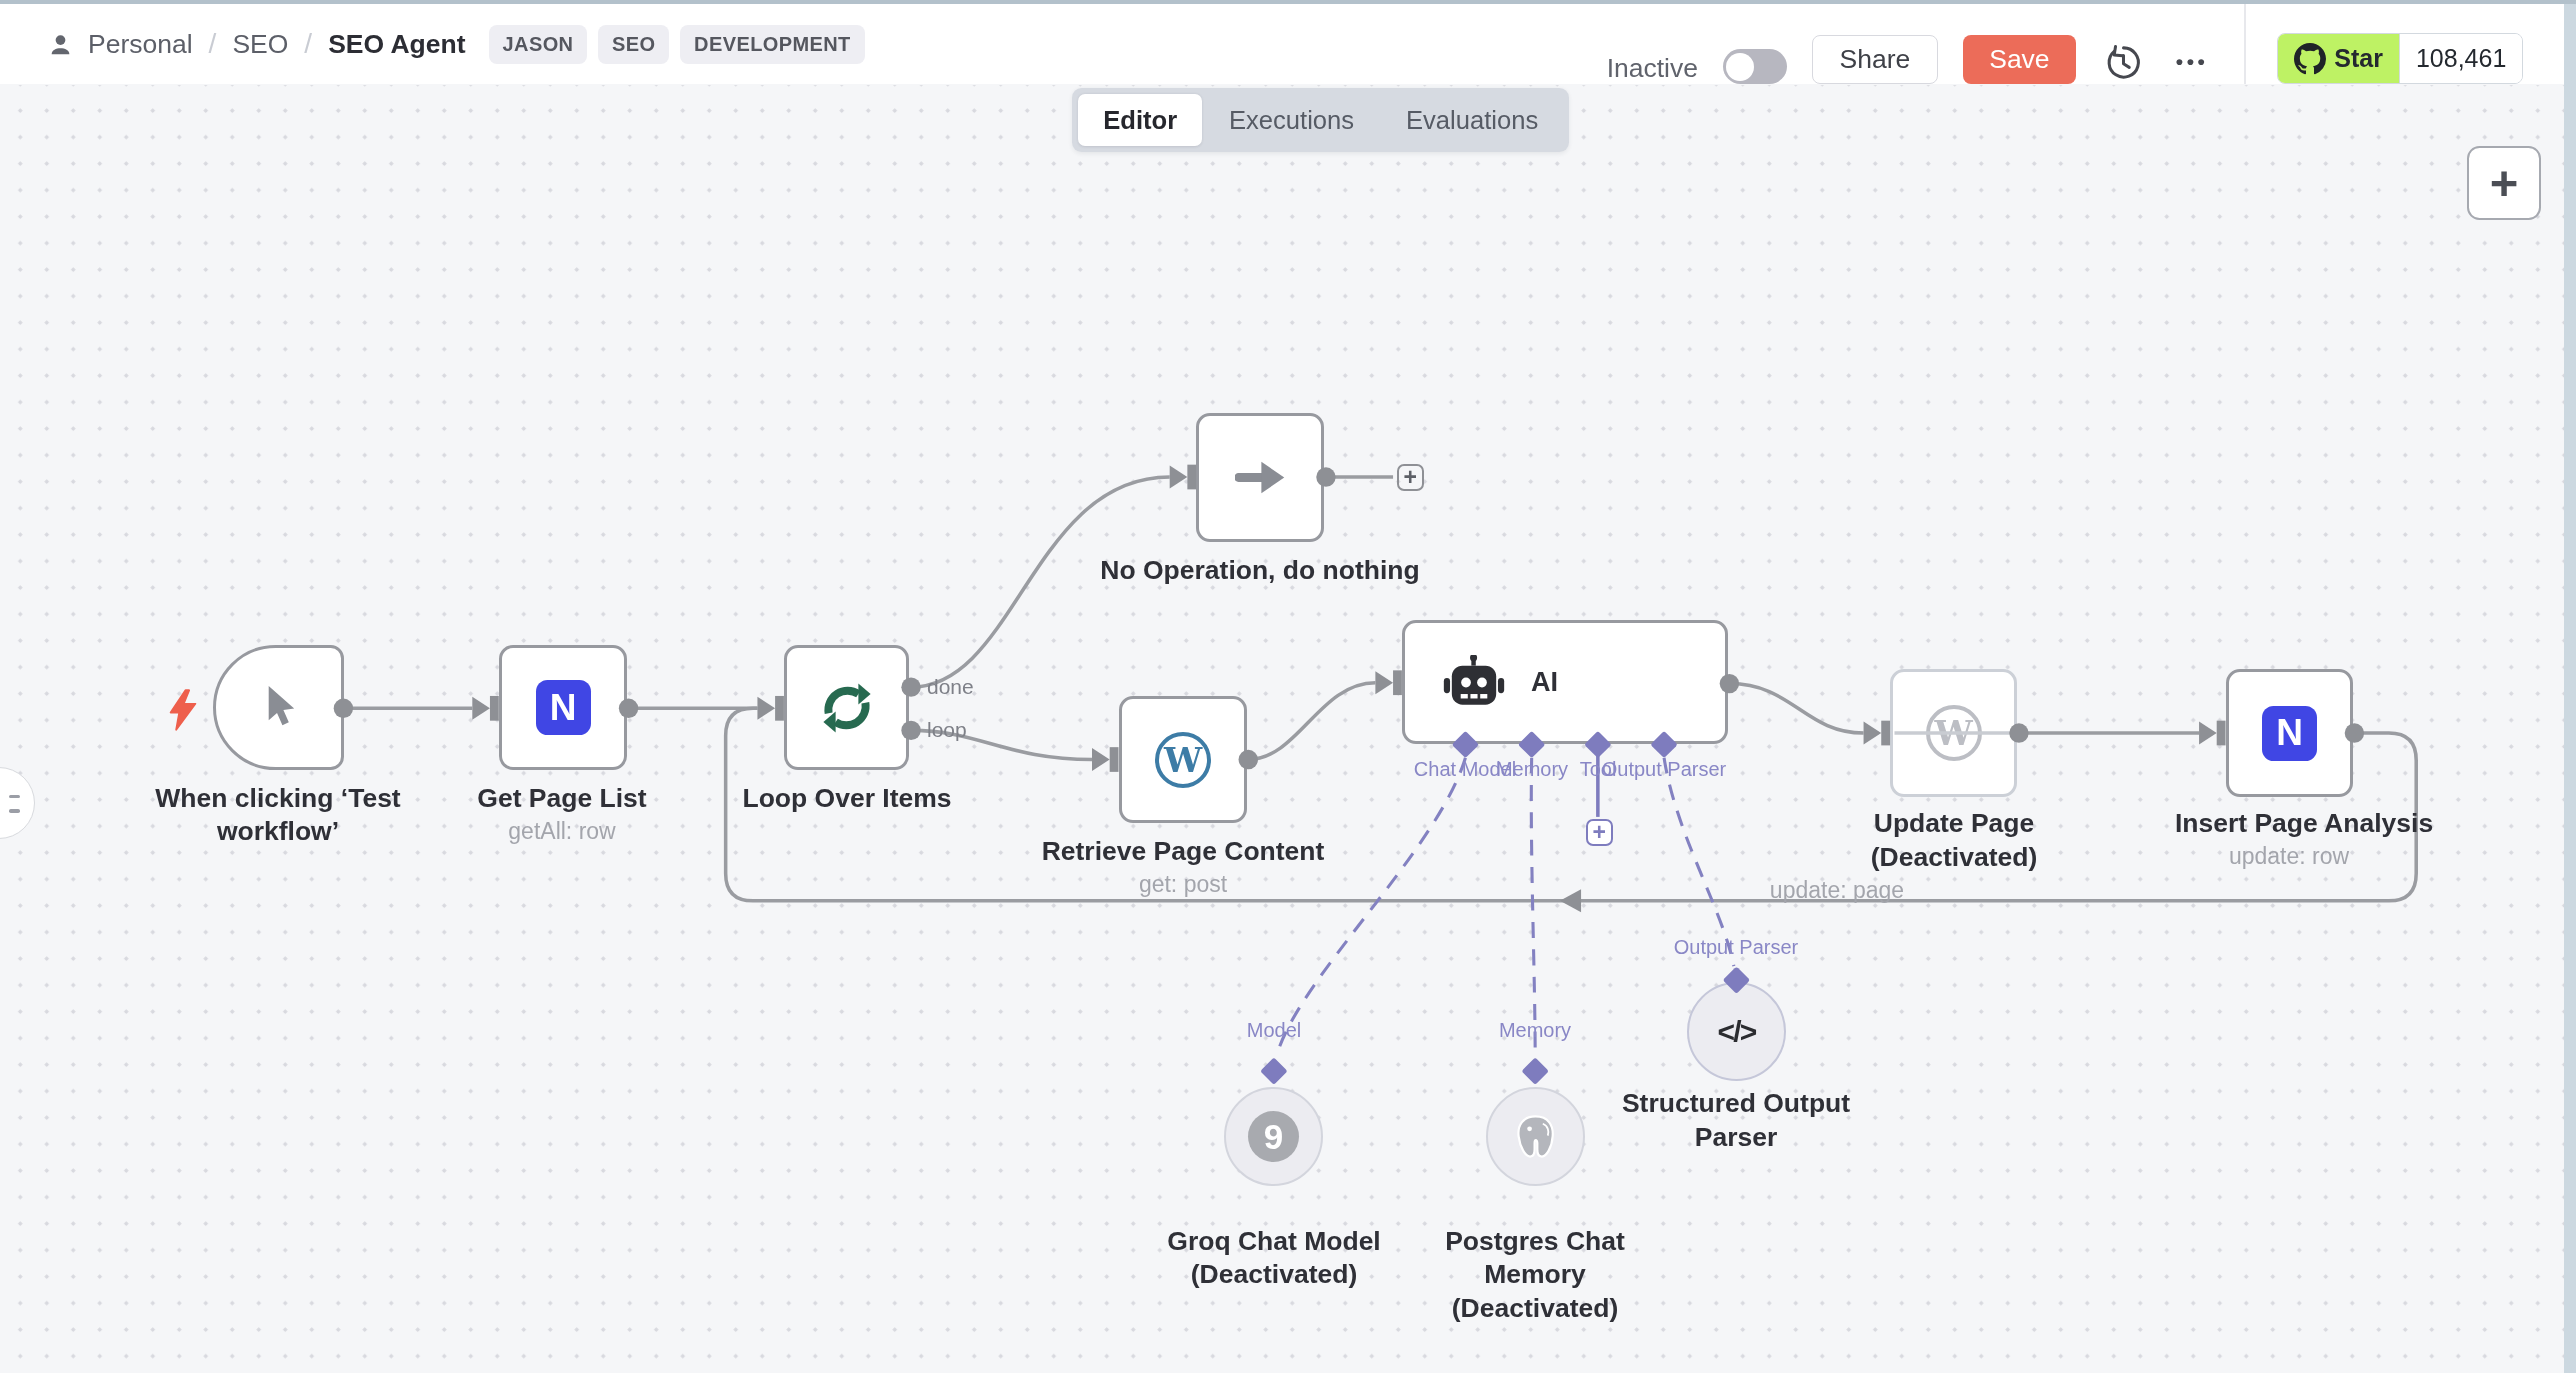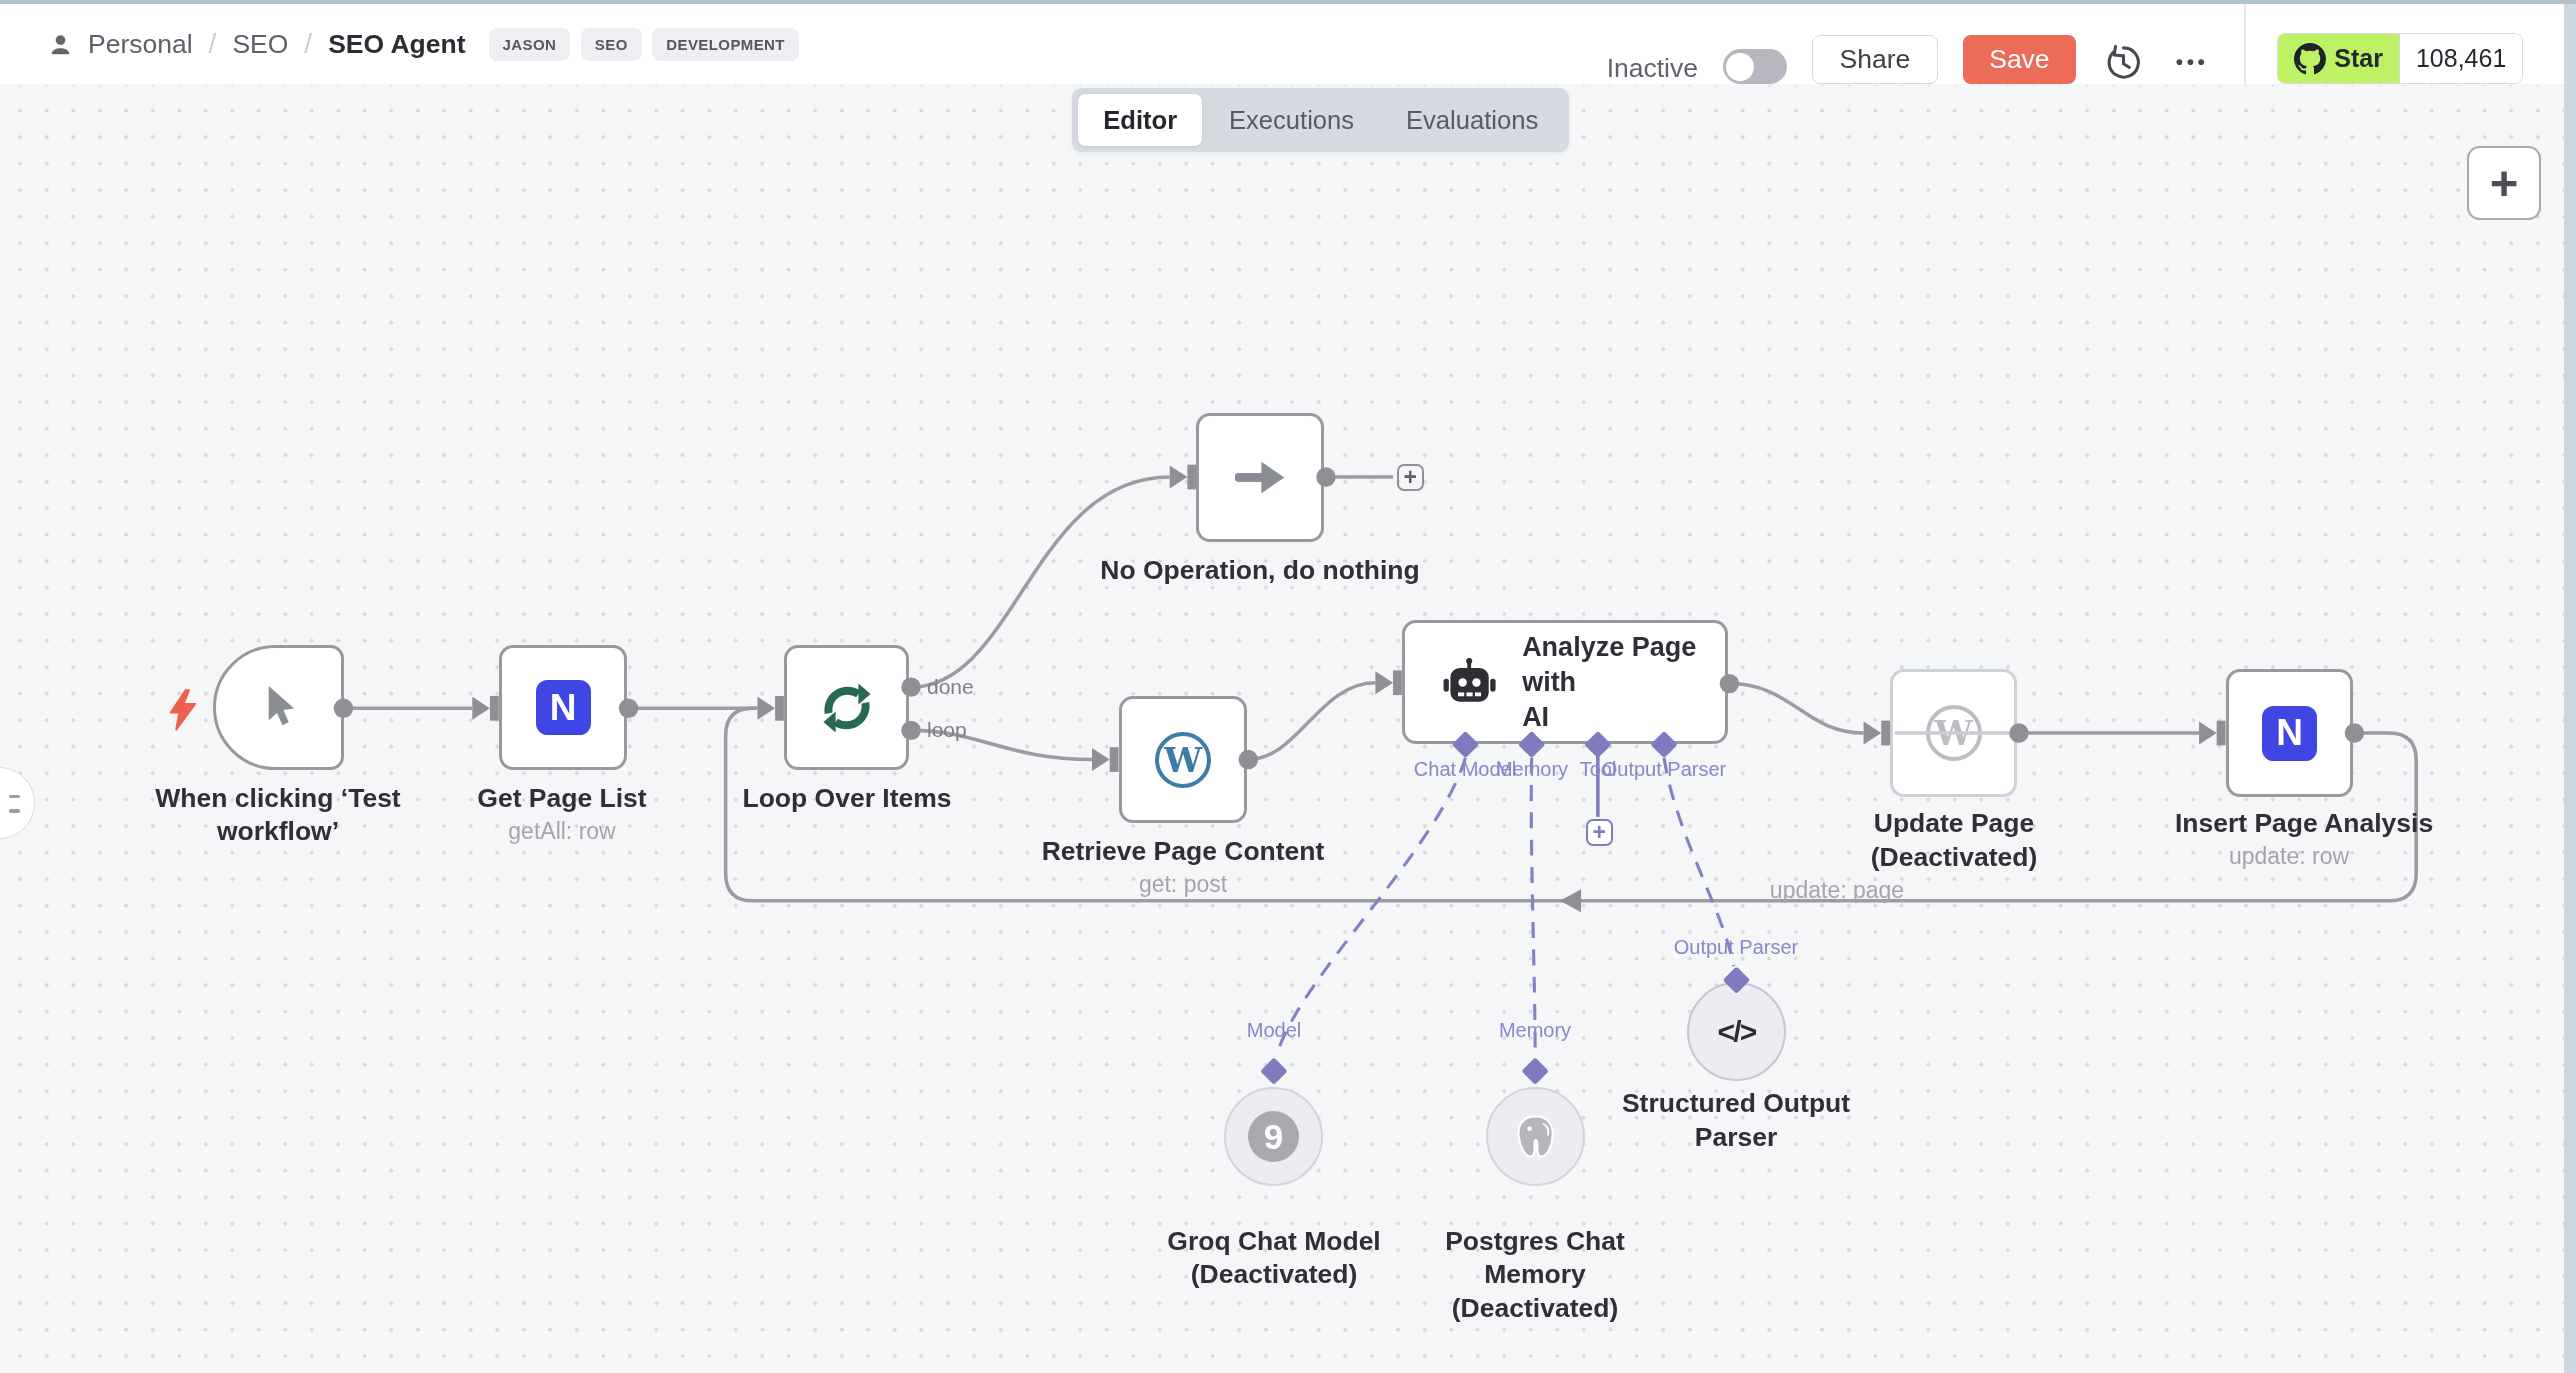--- a/index.html
+++ b/index.html
@@ -11,21 +11,21 @@
   .right-strip { position:absolute; right:0; top:0; width:12.4px; height:1374px; background:#ccd8e0; z-index:55; }
 
   
   .header { position:absolute; left:0; top:4.4px; width:2576px; height:80px; background:#ffffff;
     display:flex; align-items:center; padding:0 17.7px 0 49px; z-index:40; }
   .crumbs { display:flex; align-items:center; gap:16px; font-size:26.5px; color:#5c5f68; }
   .crumb-sep { color:#c9ccd3; font-size:28px; }
   .crumb-current { color:#2c2d34; font-weight:700; }
   .tag-row { display:flex; gap:10.6px; margin-left:23px; }
   .tag { background:#eeeef3; color:#55575f; border-radius:8px; padding:8px 14px;
-    font-size:15px; font-weight:700; letter-spacing:0.4px; }
+    font-size:20px; font-weight:700; letter-spacing:0.4px; }
   .hdr-right { margin-left:auto; display:flex; align-items:flex-end; gap:25px; height:100%; }
   .status-label { font-size:26.5px; color:#60636c; }
   .toggle { width:64px; height:35px; border-radius:17.7px; background:#b7b7c0; position:relative; }
   .toggle .knob { position:absolute; left:3.5px; top:3.5px; width:28px; height:28px; border-radius:50%; background:#fff; }
   .btn { height:49px; display:flex; align-items:center; border-radius:8px; font-size:26.5px; padding:0 26.5px; }
   .btn-share { background:#fff; border:1.8px solid #d8d9df; color:#3f4148; }
   .btn-save { background:#ec6c59; color:#ffffff; border:none; }
   .icon-btn { display:flex; align-items:center; justify-content:center; width:44px; height:44px; color:#46484f; }
   .menu-dots { font-size:21px; letter-spacing:3.5px; color:#46484f; font-weight:700; }
   .header-divider { width:1.8px; height:80px; background:#e7e8ec; margin:0 5.3px; }
@@ -223,21 +223,20 @@
         <rect x="11" y="12" width="50" height="44" rx="12" fill="#2e2f34"></rect>
         <rect x="2" y="26" width="7" height="17" rx="3.5" fill="#2e2f34"></rect>
         <rect x="63" y="26" width="7" height="17" rx="3.5" fill="#2e2f34"></rect>
         <circle cx="27" cy="31" r="5.5" fill="#ffffff"></circle>
           <circle cx="45" cy="31" r="5.5" fill="#ffffff"></circle>
         <rect x="21" y="44" width="8" height="5" fill="#ffffff"></rect>
           <rect x="32" y="44" width="8" height="5" fill="#ffffff"></rect>
           <rect x="43" y="44" width="8" height="5" fill="#ffffff"></rect>
       </svg>
       <div class="analyze-title">
-        <div>Analyze Page with</div>
         <div>AI</div>
       </div>
     </div>
   </div>
   <div class="purple-label" style="left:1465px; top:673px;">Chat Model</div>
   <div class="purple-label" style="left:1532px; top:673px;">Memory</div>
   <div class="purple-label" style="left:1598px; top:673px;">Tool</div>
   <div class="purple-label" style="left:1664px; top:673px;">Output Parser</div>
   <div class="plus-btn purple" style="left:1586px; top:734px;">+</div>
 

